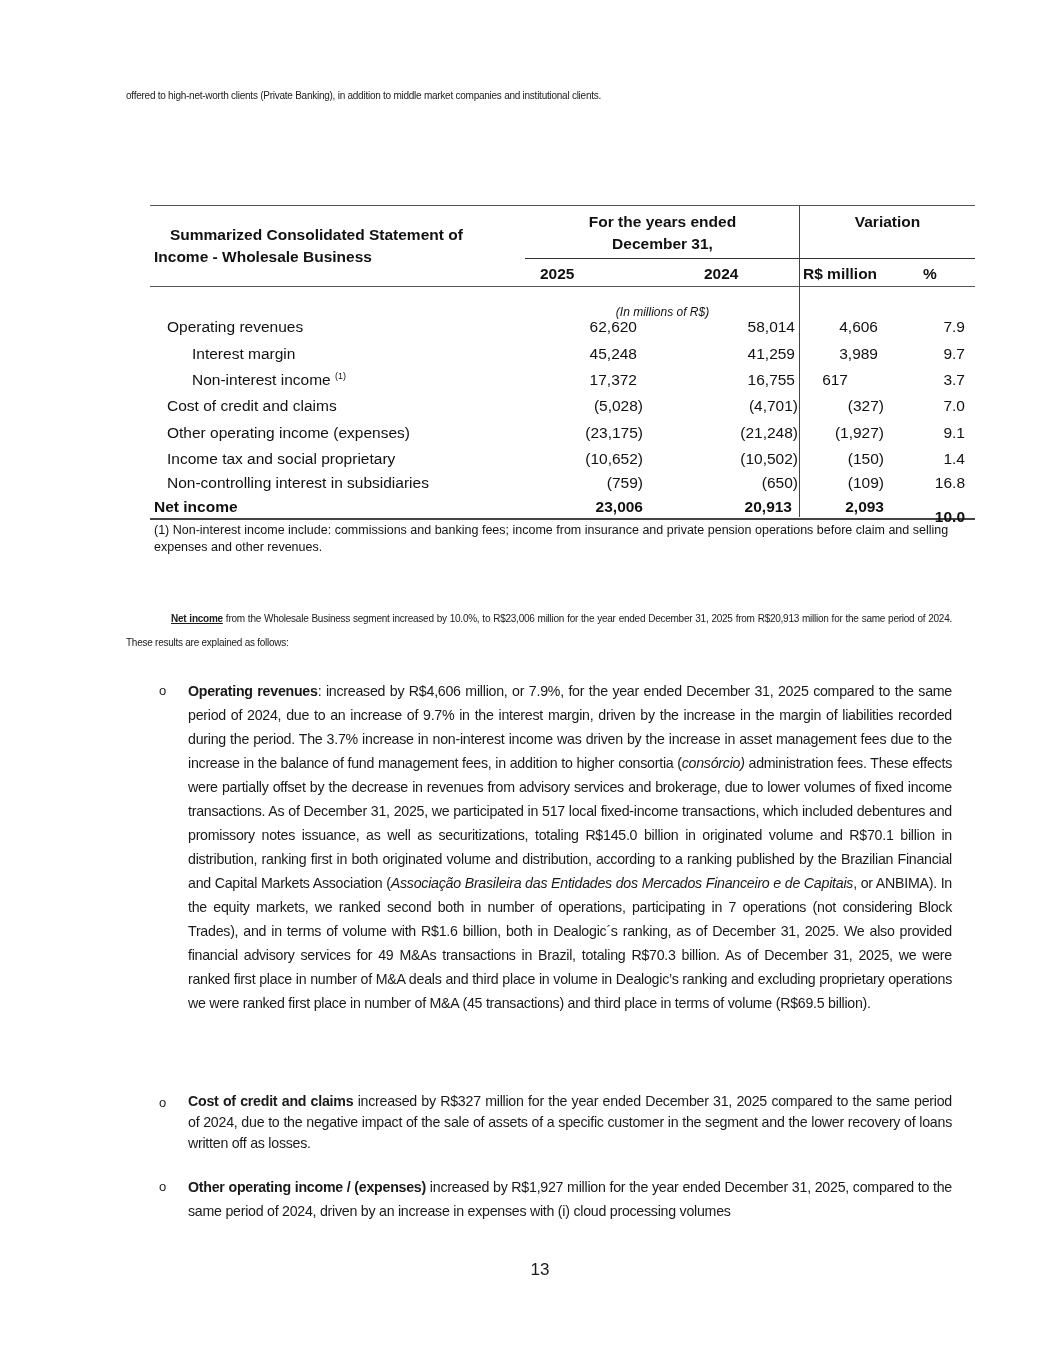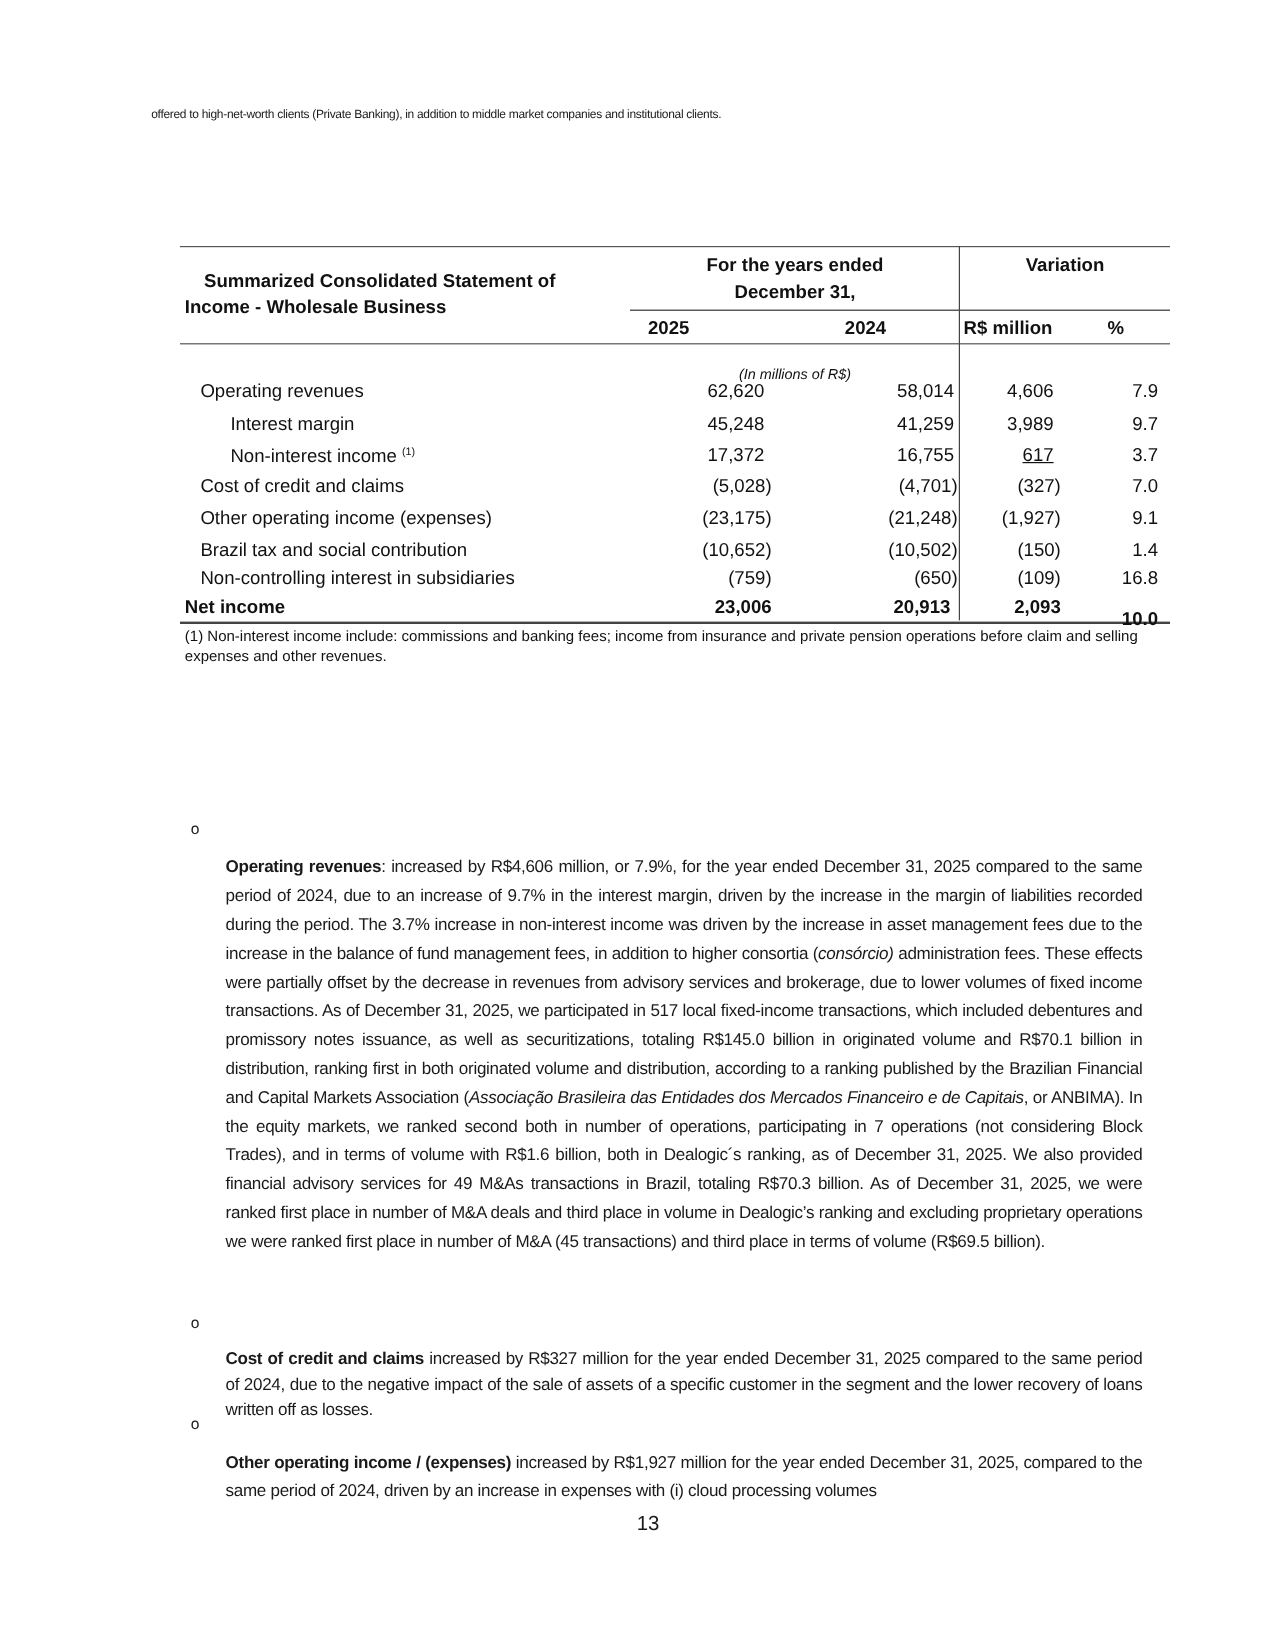--- a/index.html
+++ b/index.html
@@ -20,21 +20,21 @@
   .hdr { font-weight: bold; font-size: 15.5px; }
   .r { text-align: right; }
   .c { text-align: center; }
   .unit { font-style: italic; font-size: 12px; }
   .foot { position: absolute; left: 4px; top: 317px; width: 815px; font-size: 12.5px; line-height: 17px; }
   sup { font-size: 9px; vertical-align: 6px; }
 
   
   .bullet { position: absolute; left: 126px; width: 826px; font-family: "Liberation Sans", sans-serif; font-size: 14.2px; line-height: 24px; letter-spacing: -0.25px; }
   .bullet .mark { position: absolute; left: 33px; top: 0; font-size: 13px; }
-  .bullet .text { margin-left: 62px; text-align: justify; margin-top: 32px; }
+  .bullet .text { margin-left: 62px; text-align: justify; }
   .b1 { top: 679px; }
   .b2 { top: 1091px; }
   .b2 .text { line-height: 21px; }
   .b3 { top: 1175px; }
   .pagenum { position: absolute; left: 0; width: 1080px; top: 1260px; text-align: center; font-family: "Liberation Sans", sans-serif; font-size: 17px; }
 </style>
 </head>
 <body>
 
 <div class="page">
@@ -73,39 +73,39 @@
       <div class="cell" style="left:42px; top:140px;">Interest margin</div>
       <div class="cell r" style="left:390px; width:97px; top:140px;">45,248</div>
       <div class="cell r" style="left:540px; width:105px; top:140px;">41,259</div>
       <div class="cell r" style="left:650px; width:78px; top:140px;">3,989</div>
       <div class="cell r" style="left:750px; width:65px; top:140px;">9.7</div>
     </div>
     <div>
       <div class="cell" style="left:42px; top:166px;"><span>Non-interest income</span> <sup>(1)</sup></div>
       <div class="cell r" style="left:390px; width:97px; top:166px;">17,372</div>
       <div class="cell r" style="left:540px; width:105px; top:166px;">16,755</div>
-      <div class="cell r" style="left:650px; width:78px; top:166px;text-decoration:underline;">617</div>
+      <div class="cell r" style="left:620px; width:78px; top:166px;">617</div>
       <div class="cell r" style="left:750px; width:65px; top:166px;">3.7</div>
     </div>
     <div>
       <div class="cell" style="left:17px; top:192px;">Cost of credit and claims</div>
       <div class="cell r" style="left:390px; width:103px; top:192px;">(5,028)</div>
       <div class="cell r" style="left:540px; width:108px; top:192px;">(4,701)</div>
       <div class="cell r" style="left:650px; width:84px; top:192px;">(327)</div>
       <div class="cell r" style="left:750px; width:65px; top:192px;">7.0</div>
     </div>
     <div>
       <div class="cell" style="left:17px; top:219px;">Other operating income (expenses)</div>
       <div class="cell r" style="left:390px; width:103px; top:219px;">(23,175)</div>
       <div class="cell r" style="left:540px; width:108px; top:219px;">(21,248)</div>
       <div class="cell r" style="left:650px; width:84px; top:219px;">(1,927)</div>
       <div class="cell r" style="left:750px; width:65px; top:219px;">9.1</div>
     </div>
     <div>
-      <div class="cell" style="left:17px; top:245px;">Brazil tax and social contribution</div>
+      <div class="cell" style="left:17px; top:245px;">Income tax and social proprietary</div>
       <div class="cell r" style="left:390px; width:103px; top:245px;">(10,652)</div>
       <div class="cell r" style="left:540px; width:108px; top:245px;">(10,502)</div>
       <div class="cell r" style="left:650px; width:84px; top:245px;">(150)</div>
       <div class="cell r" style="left:750px; width:65px; top:245px;">1.4</div>
     </div>
     <div>
       <div class="cell" style="left:17px; top:269px;">Non-controlling interest in subsidiaries</div>
       <div class="cell r" style="left:390px; width:103px; top:269px;">(759)</div>
       <div class="cell r" style="left:540px; width:108px; top:269px;">(650)</div>
       <div class="cell r" style="left:650px; width:84px; top:269px;">(109)</div>
@@ -115,20 +115,21 @@
       <div class="cell" style="left:4px; top:293px;">Net income</div>
       <div class="cell r" style="left:390px; width:103px; top:293px;">23,006</div>
       <div class="cell r" style="left:540px; width:102px; top:293px;">20,913</div>
       <div class="cell r" style="left:650px; width:84px; top:293px;">2,093</div>
       <div class="cell r" style="left:750px; width:65px; top:303px;">10.0</div>
     </div>
 
     <div class="foot">(1) Non-interest income include: commissions and banking fees; income from insurance and private pension operations before claim and selling expenses and other revenues.</div>
   </div>
 
+  <div class="para p3 indent"><span class="u">Net income</span><span> from the Wholesale Business segment increased by 10.0%, to R$23,006 million for the year ended December 31, 2025 from R$20,913 million for the same period of 2024. These results are explained as follows:</span></div>
 
   <div class="bullet b1">
     <span class="mark">o</span>
     <div class="text"><b>Operating revenues</b><span>: increased by R$4,606 million, or 7.9%, for the year ended December 31, 2025 compared to the same period of 2024, due to an increase of 9.7% in the interest margin, driven by the increase in the margin of liabilities recorded during the period. The 3.7% increase in non-interest income was driven by the increase in asset management fees due to the increase in the balance of fund management fees, in addition to higher consortia (</span><i>consórcio)</i><span> administration fees. These effects were partially offset by the decrease in revenues from advisory services and brokerage, due to lower volumes of fixed income transactions. As of December 31, 2025, we participated in 517 local fixed-income transactions, which included debentures and promissory notes issuance, as well as securitizations, totaling R$145.0 billion in originated volume and R$70.1 billion in distribution, ranking first in both originated volume and distribution, according to a ranking published by the Brazilian Financial and Capital Markets Association (</span><i>Associação Brasileira das Entidades dos Mercados Financeiro e de Capitais</i><span>, or ANBIMA). In the equity markets, we ranked second both in number of operations, participating in 7 operations (not considering Block Trades), and in terms of volume with R$1.6 billion, both in Dealogic´s ranking, as of December 31, 2025. We also provided financial advisory services for 49 M&amp;As transactions in Brazil, totaling R$70.3 billion. As of December 31, 2025, we were ranked first place in number of M&amp;A deals and third place in volume in Dealogic’s ranking and excluding proprietary operations we were ranked first place in number of M&amp;A (45 transactions) and third place in terms of volume (R$69.5 billion).</span></div>
   </div>
 
   <div class="bullet b2">
     <span class="mark">o</span>
     <div class="text"><b>Cost of credit and claims</b><span> increased by R$327 million for the year ended December 31, 2025 compared to the same period of 2024, due to  the negative impact of the sale of assets of a specific customer in the segment and the lower recovery of loans written off as losses.</span></div>
   </div>

